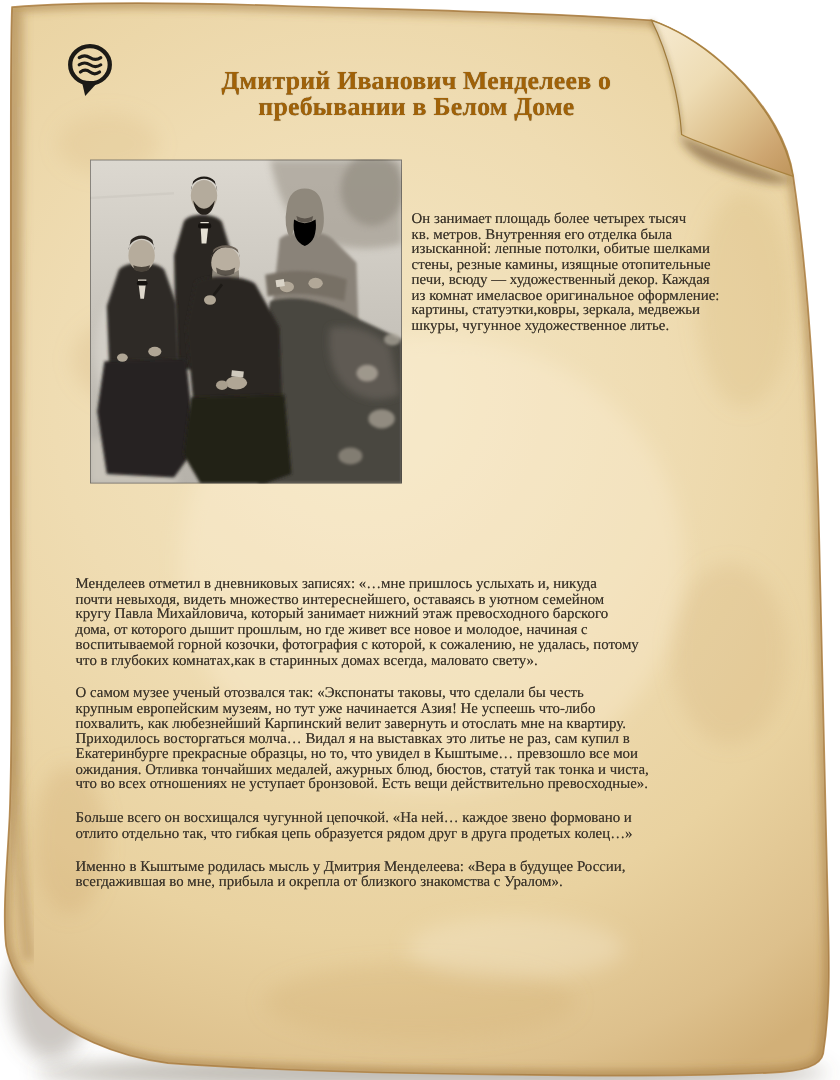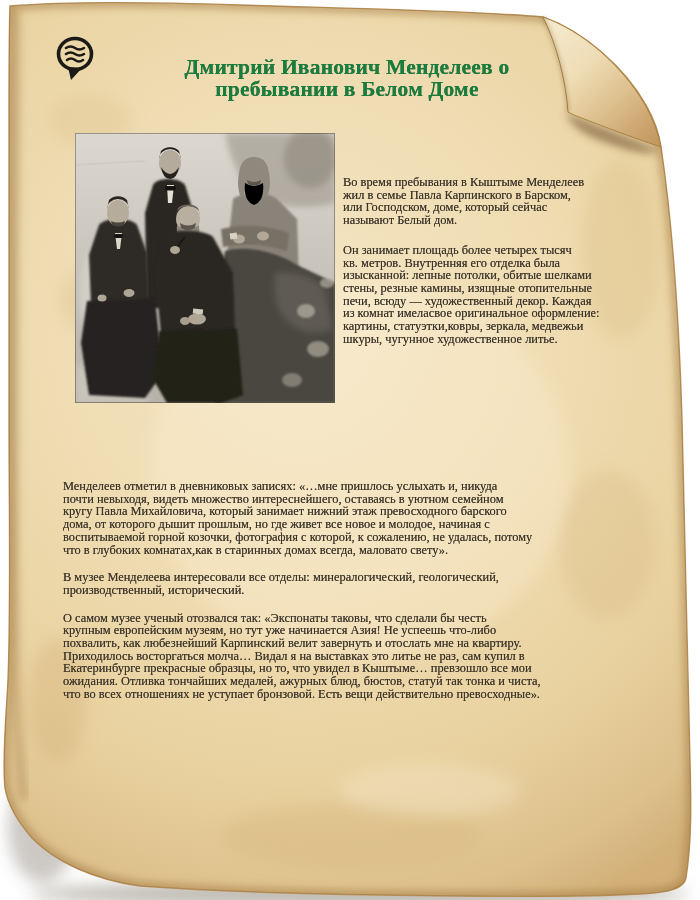--- a/index.html
+++ b/index.html
@@ -2,21 +2,21 @@
 <html><head>
 <meta charset="utf-8">
 <style>
   html,body{margin:0;padding:0;background:#ffffff;}
   body{width:700px;height:900px;position:relative;overflow:hidden;
        font-family:"Liberation Serif","DejaVu Serif",serif;}
   .layer{position:absolute;left:0;top:0;}
   #content{position:absolute;left:0;top:0;width:700px;height:900px;z-index:2;}
   .logo{position:absolute;left:55px;top:36px;width:42px;height:46px;}
   .title{position:absolute;left:7px;top:57px;width:680px;text-align:center;
-         font-weight:bold;font-size:21.5px;line-height:21.5px;color:#15803d;
+         font-weight:bold;font-size:21.5px;line-height:21.5px;color:#a16207;
          white-space:pre-line;letter-spacing:.2px;
          text-shadow:0 0 .6px rgba(24,20,16,.7);}
   .photo{position:absolute;left:75px;top:133px;width:260px;height:270px;}
   .rightcol{position:absolute;left:343px;top:176px;width:330px;}
   .article{position:absolute;left:63px;top:440px;width:604px;margin-top:40px;}
   .para{font-size:12.4px;line-height:12.7px;color:#3b342a;white-space:pre-line;
         margin:0 0 15px 0;text-shadow:0 0 .5px rgba(59,52,42,.75);}
   .rightcol .para{margin-bottom:17px;}
 </style>
 </head>
@@ -182,45 +182,43 @@
     <line x1="103" y1="113" x2="110" y2="104" stroke="#1d1a16" stroke-width="2.2"></line>
     <path d="M84 198 L162 196 L168 262 L146 270 L92 270 L78 246 Z" fill="#232019" filter="url(#pb1)"></path>
     <ellipse cx="122" cy="186" rx="9" ry="5.5" fill="#b0a695"></ellipse>
     <ellipse cx="110" cy="188" rx="5" ry="4" fill="#a89e8d"></ellipse>
     <rect x="118" y="176" width="10" height="5" fill="#cfc9bd" transform="rotate(6 123 178)"></rect>
 
     <rect width="260" height="270" fill="none" stroke="rgba(40,36,30,.5)" stroke-width="1.5"></rect>
   </svg>
 
   <div class="rightcol">
-    <p class="para">Во время пребывания в Кыштыме Менделеев
-жил в семье Павла Карпинского в Барском,
-или Господском, доме, который сейчас
-называют Белый дом.</p>
     <p class="para">Он занимает площадь более четырех тысяч
 кв. метров. Внутренняя его отделка была
 изысканной: лепные потолки, обитые шелками
 стены, резные камины, изящные отопительные
 печи, всюду — художественный декор. Каждая
 из комнат имеласвое оригинальное оформление:
 картины, статуэтки,ковры, зеркала, медвежьи
 шкуры, чугунное художественное литье.</p>
   </div>
 
   <div class="article">
     <p class="para">Менделеев отметил в дневниковых записях: «…мне пришлось услыхать и, никуда
 почти невыходя, видеть множество интереснейшего, оставаясь в уютном семейном
 кругу Павла Михайловича, который занимает нижний этаж превосходного барского
 дома, от которого дышит прошлым, но где живет все новое и молодое, начиная с
 воспитываемой горной козочки, фотография с которой, к сожалению, не удалась, потому
 что в глубоких комнатах,как в старинных домах всегда, маловато свету».</p>
-    <p class="para">В музее Менделеева интересовали все отделы: минералогический, геологический,
-производственный, исторический.</p>
     <p class="para">О самом музее ученый отозвался так: «Экспонаты таковы, что сделали бы честь
 крупным европейским музеям, но тут уже начинается Азия! Не успеешь что-либо
 похвалить, как любезнейший Карпинский велит завернуть и отослать мне на квартиру.
 Приходилось восторгаться молча… Видал я на выставках это литье не раз, сам купил в
 Екатеринбурге прекрасные образцы, но то, что увидел в Кыштыме… превзошло все мои
 ожидания. Отливка тончайших медалей, ажурных блюд, бюстов, статуй так тонка и чиста,
 что во всех отношениях не уступает бронзовой. Есть вещи действительно превосходные».</p>
+    <p class="para">Больше всего он восхищался чугунной цепочкой. «На ней… каждое звено формовано и
+отлито отдельно так, что гибкая цепь образуется рядом друг в друга продетых колец…»</p>
+    <p class="para">Именно в Кыштыме родилась мысль у Дмитрия Менделеева: «Вера в будущее России,
+всегдажившая во мне, прибыла и окрепла от близкого знакомства с Уралом».</p>
   </div>
 
 </div>
 
 </body></html>

